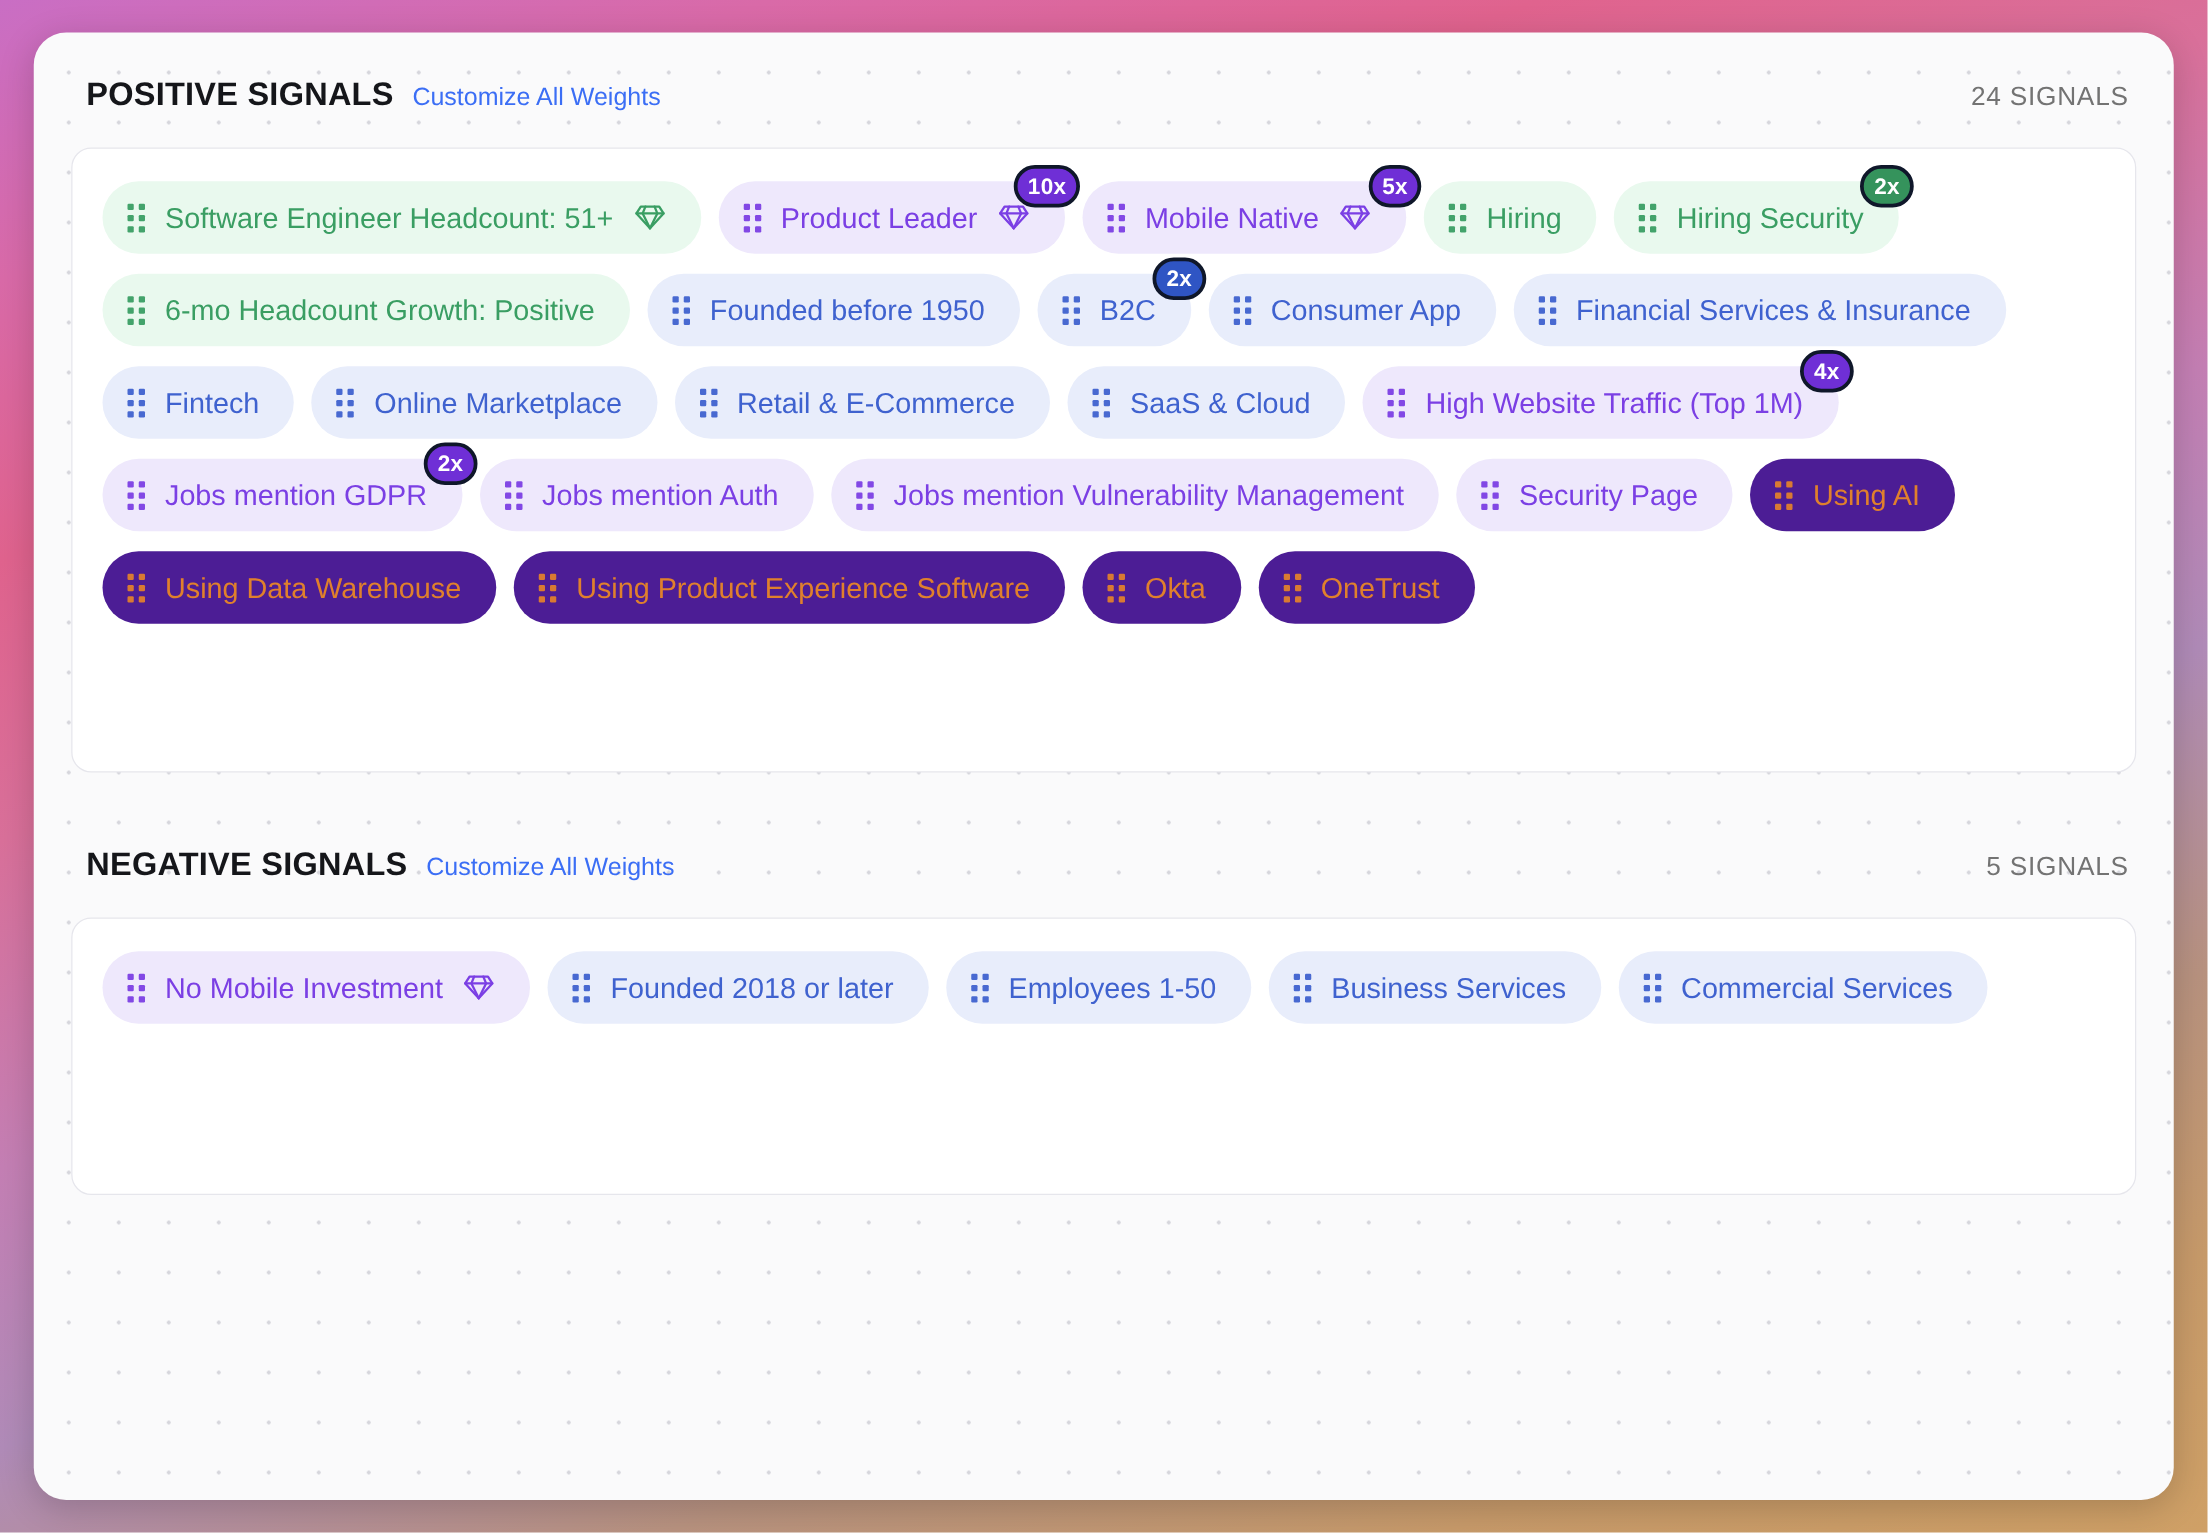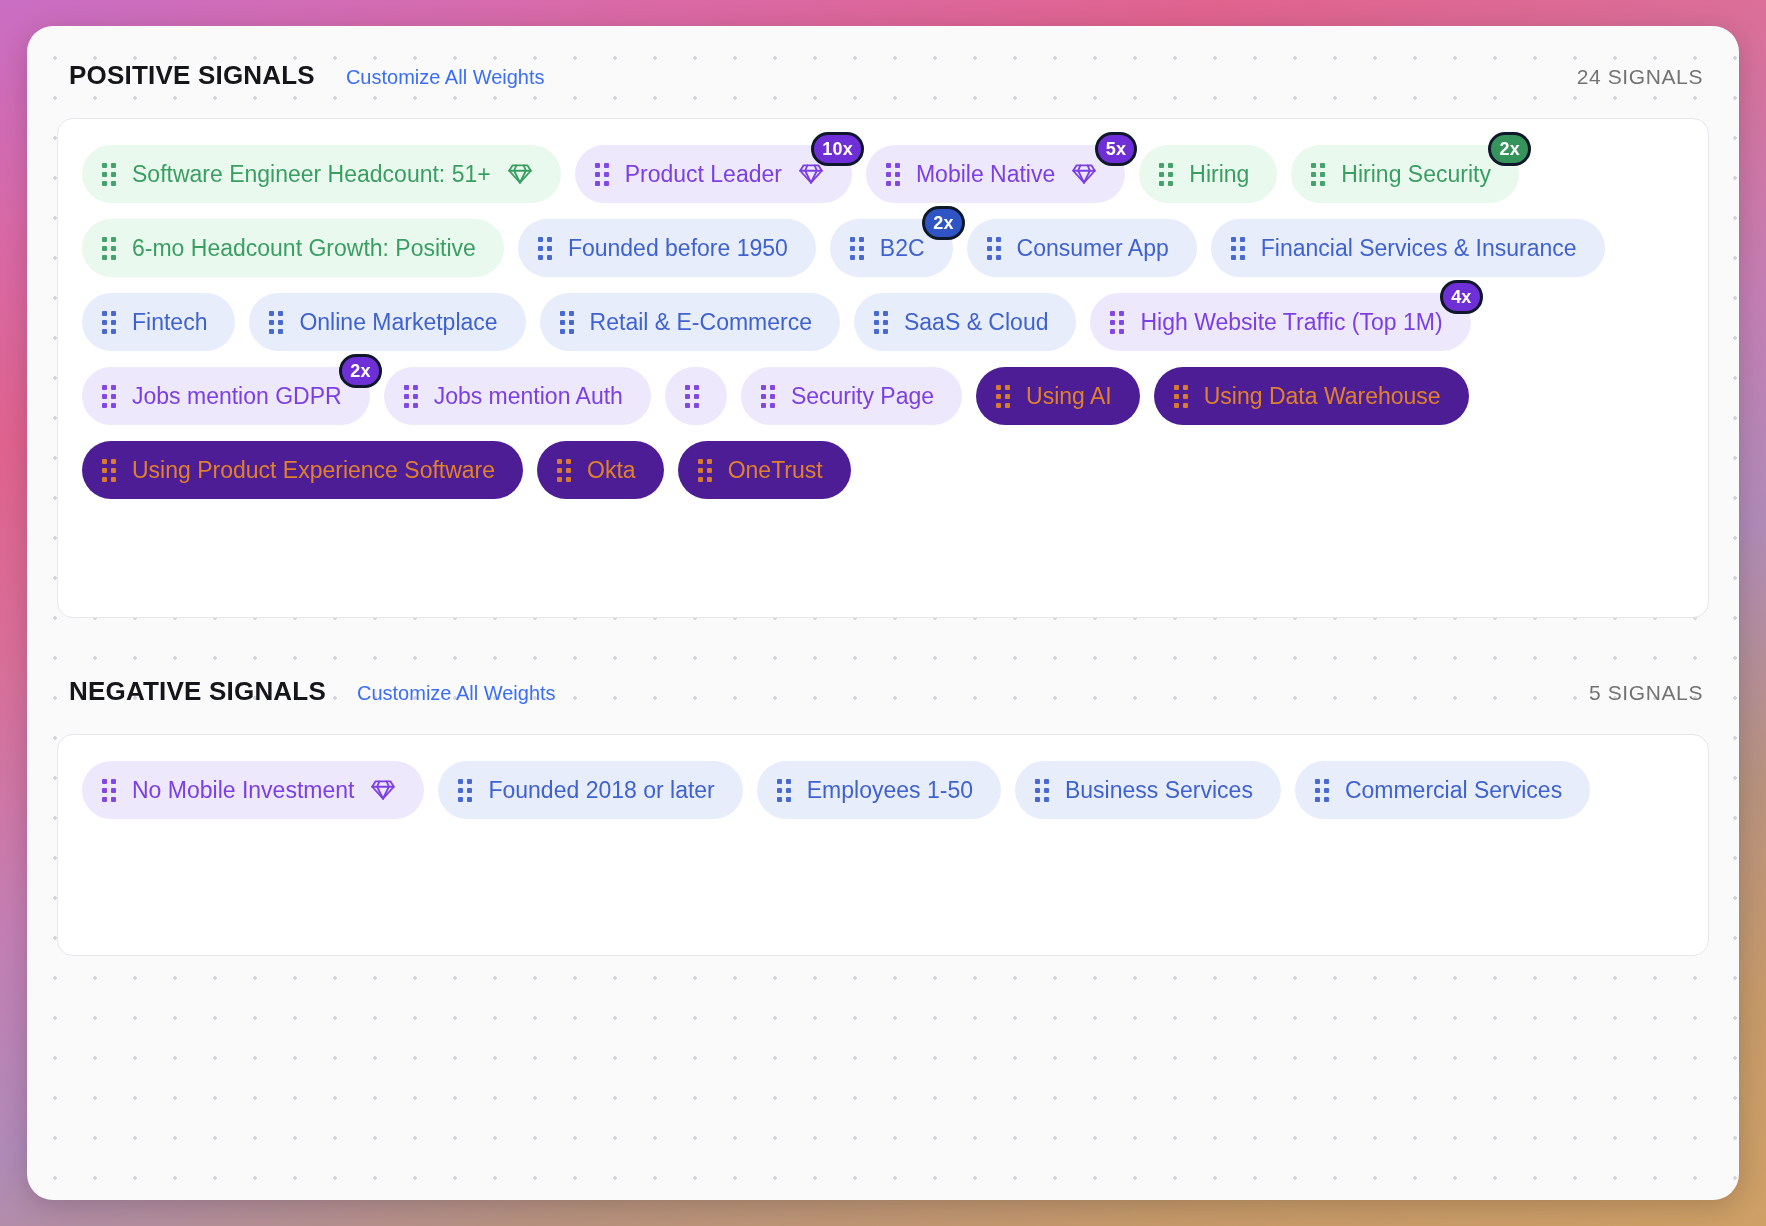--- a/index.html
+++ b/index.html
@@ -66,21 +66,21 @@
   .sec-title {
     font-size: 26px;
     font-weight: 700;
     letter-spacing: .2px;
     color: #15161a;
     white-space: nowrap;
   }
   .sec-link {
     font-size: 20px;
     color: #3b6ef5;
-    margin-left: 20px;
+    margin-left: 4px;
     cursor: pointer;
     white-space: nowrap;
   }
   .sec-count {
     margin-left: auto;
     font-size: 21px;
     letter-spacing: .6px;
     color: #737373;
     white-space: nowrap;
   }
@@ -397,20 +397,21 @@
         </div>
         <div class="chip purple">
           <span class="handle">
             <i></i>
             <i></i>
             <i></i>
             <i></i>
             <i></i>
             <i></i>
           </span>
+          <span class="label">Jobs mention Vulnerability Management</span>
         </div>
         <div class="chip purple">
           <span class="handle">
             <i></i>
             <i></i>
             <i></i>
             <i></i>
             <i></i>
             <i></i>
           </span>

